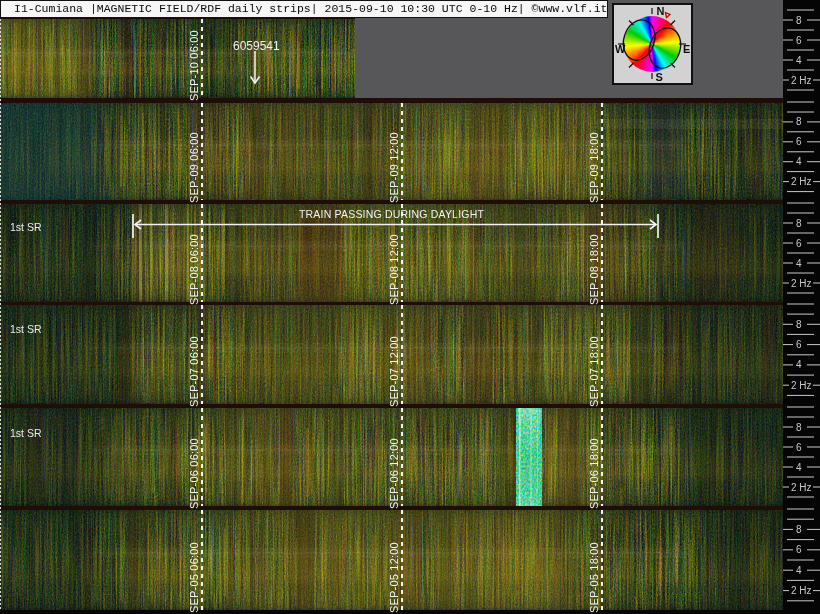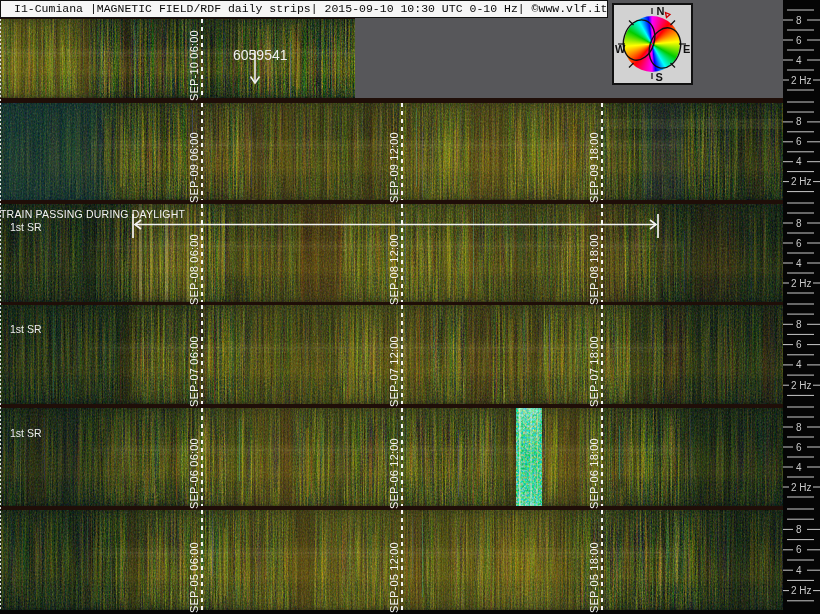--- a/index.html
+++ b/index.html
@@ -6,23 +6,23 @@
 #greybg { position:absolute; left:355px; top:0; width:428px; height:98px; background:#57575a; }
 #title { position:absolute; left:0; top:0; width:608px; height:18px; background:#f6f6f6; border:1px solid #111;
   font-family:"Liberation Mono",monospace; font-size:11.5px; color:#0a0a0a; line-height:16px; padding-left:13px; white-space:nowrap; }
 .strip { position:absolute; }
 #scale { position:absolute; background:#050505; }
 #scalebg { position:absolute; left:783px; top:0; width:37px; height:614px; background:#050505; }
 .dash { position:absolute; width:2px; background:repeating-linear-gradient(180deg,#f4f4f4 0 4px,transparent 4px 8px); }
 .vlab { position:absolute; color:#f5f5f5; font-size:11px; letter-spacing:0.2px; white-space:nowrap; line-height:12px;
   transform:rotate(-90deg); transform-origin:0 0; }
 .sr { position:absolute; color:#ececec; font-size:10.5px; line-height:12px; }
-#train { position:absolute; left:0; top:208px; width:783px; text-align:left; color:#f2f2f2; font-size:10.5px; letter-spacing:0.2px; }
+#train { position:absolute; left:0; top:208px; width:783px; text-align:center; color:#f2f2f2; font-size:10.5px; letter-spacing:0.2px; }
 #leftdash { position:absolute; left:0; top:19px; width:1px; height:591px; background:repeating-linear-gradient(180deg,#ddd 0 2px,transparent 2px 4px); }
-#num { position:absolute; left:233px; top:39px; color:#f0f0f0; font-size:14px;margin-top:8px; }
+#num { position:absolute; left:233px; top:39px; color:#f0f0f0; font-size:12px; }
 #logo { position:absolute; left:612px; top:3px; width:81px; height:82px; background:#d2d2d2; border:2px solid #111; }
 #wheel { position:absolute; left:10px; top:11px; width:56px; height:56px; border-radius:50%;
   background:conic-gradient(from 0deg, #f0f, #f00 40deg, #ff0 85deg, #0c0 120deg, #0ff 150deg, #00f 172deg,
    #f0f 180deg, #f00 220deg, #ff0 265deg, #0c0 300deg, #0ff 330deg, #00f 352deg, #f0f 360deg); }
 #botband { position:absolute; left:0; top:610px; width:783px; height:4px; background:#080604; }
 </style></head><body>
 <div id="wrap">
 <div id="greybg"></div>
 <div id="scalebg"></div>
 <svg class="strip" style="left:0;top:19px" width="355" height="79" xmlns="http://www.w3.org/2000/svg">

